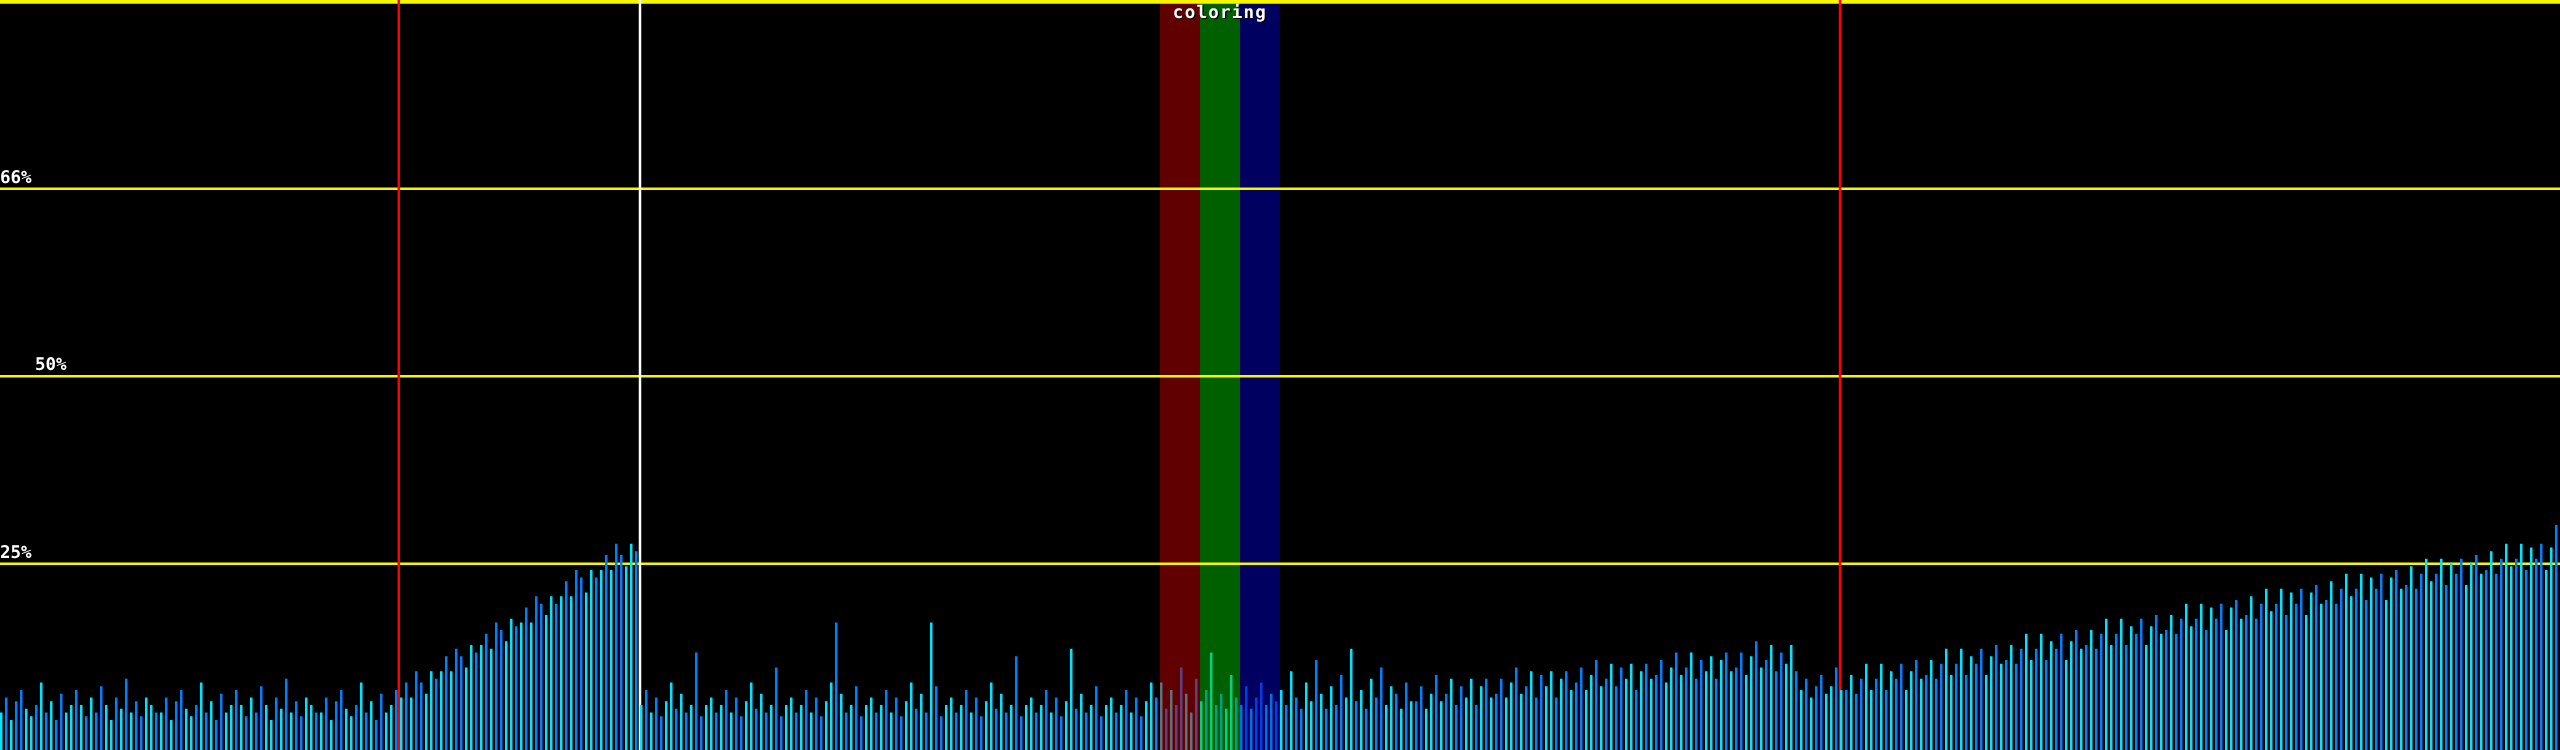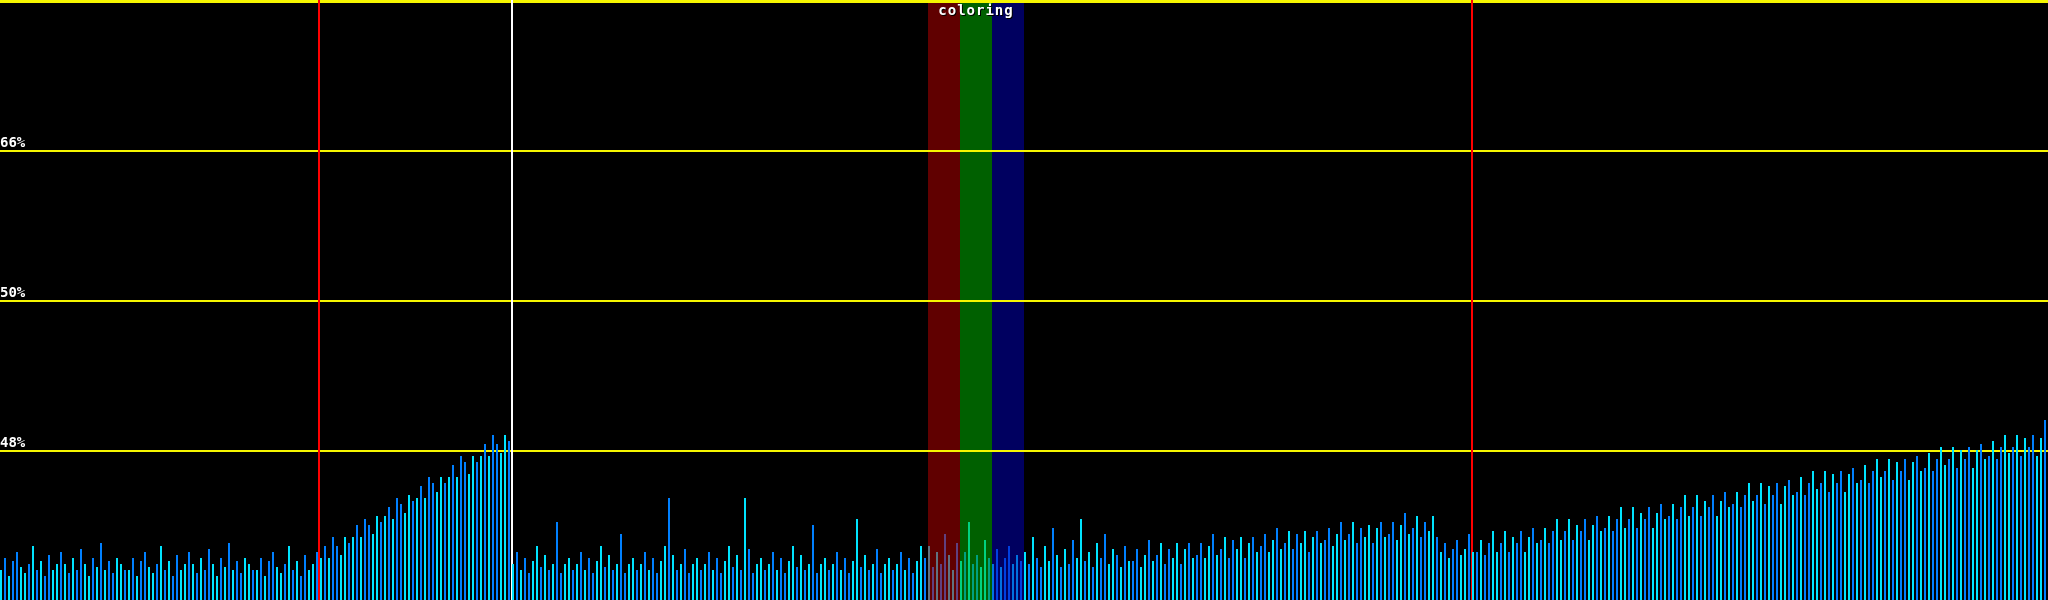--- a/index.html
+++ b/index.html
@@ -543,17 +543,17 @@
       <div class="bar" style="left: 2020px; width: 2px; height: 144px; background: rgb(0, 128, 255);"></div>
       <div class="bar" style="left: 2024px; width: 2px; height: 162px; background: rgb(0, 228, 255);"></div>
       <div class="bar" style="left: 2028px; width: 2px; height: 153px; background: rgb(0, 128, 255);"></div>
       <div class="bar" style="left: 2032px; width: 2px; height: 165px; background: rgb(0, 128, 255);"></div>
       <div class="bar" style="left: 2036px; width: 2px; height: 144px; background: rgb(0, 228, 255);"></div>
       <div class="bar" style="left: 2040px; width: 2px; height: 162px; background: rgb(0, 228, 255);"></div>
       <div class="bar" style="left: 2044px; width: 2px; height: 180px; background: rgb(0, 128, 255);"></div>
     </div>
   <div id="ticks-layer">
       <div class="ytick" style="top: 135px;">66%</div>
-      <div class="ytick" style="top: 285px;">50%</div>
-      <div class="ytick" style="top: 435px;">48%</div>
+      <div class="ytick" style="top: 285px; margin-left: 28px;">50%</div>
+      <div class="ytick" style="top: 435px;">25%</div>
     </div>
   <div id="coloring-label" style="left: 928px; width: 96px; color: rgb(255, 255, 255);">coloring</div>
 </div>
 
 </body></html>

